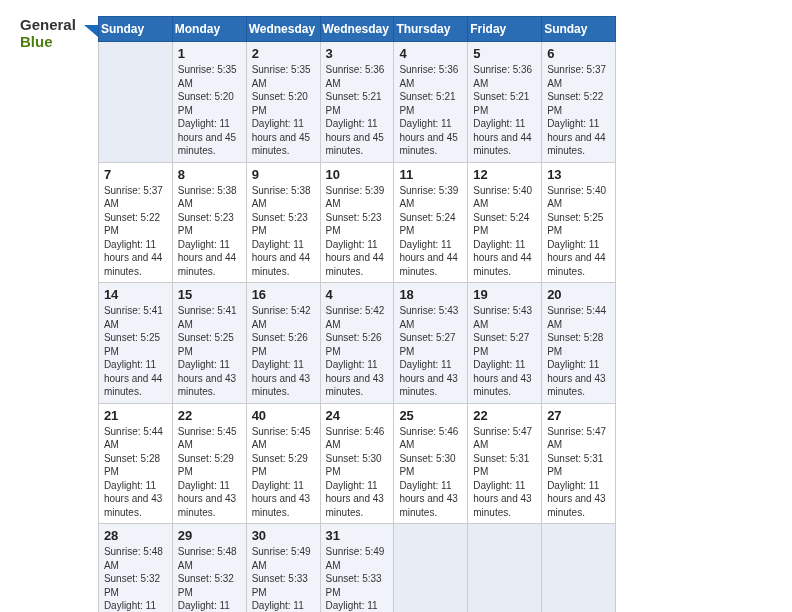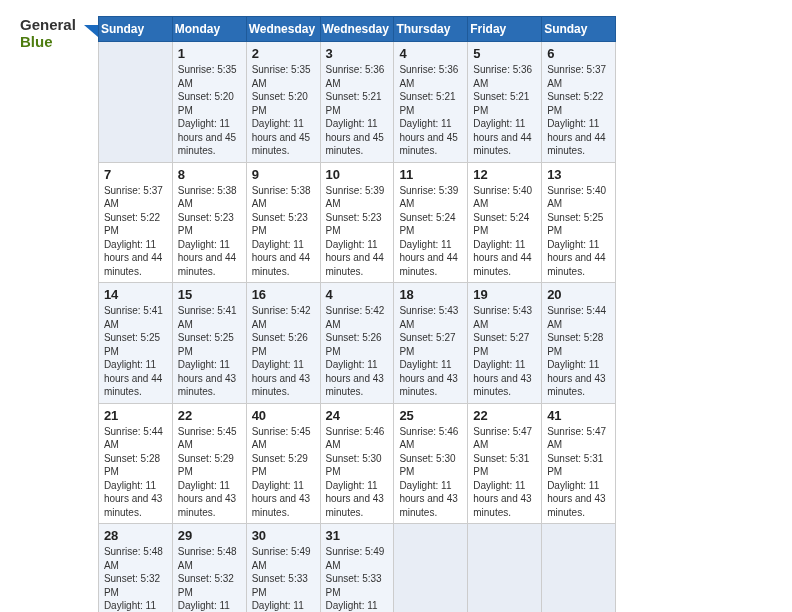--- a/index.html
+++ b/index.html
@@ -283,21 +283,21 @@
         <span class="cell-line">Sunset: 5:30 PM</span>
         <span class="cell-line">Daylight: 11 hours and 43 minutes.</span>
       </td>
           <td>
         <span class="day-num">22</span>
         <span class="cell-line">Sunrise: 5:47 AM</span>
         <span class="cell-line">Sunset: 5:31 PM</span>
         <span class="cell-line">Daylight: 11 hours and 43 minutes.</span>
       </td>
           <td>
-        <span class="day-num">41</span>
+        <span class="day-num">27</span>
         <span class="cell-line">Sunrise: 5:47 AM</span>
         <span class="cell-line">Sunset: 5:31 PM</span>
         <span class="cell-line">Daylight: 11 hours and 43 minutes.</span>
       </td>
         </tr>
         <tr class="row-alt">
           <td>
         <span class="day-num">28</span>
         <span class="cell-line">Sunrise: 5:48 AM</span>
         <span class="cell-line">Sunset: 5:32 PM</span>

